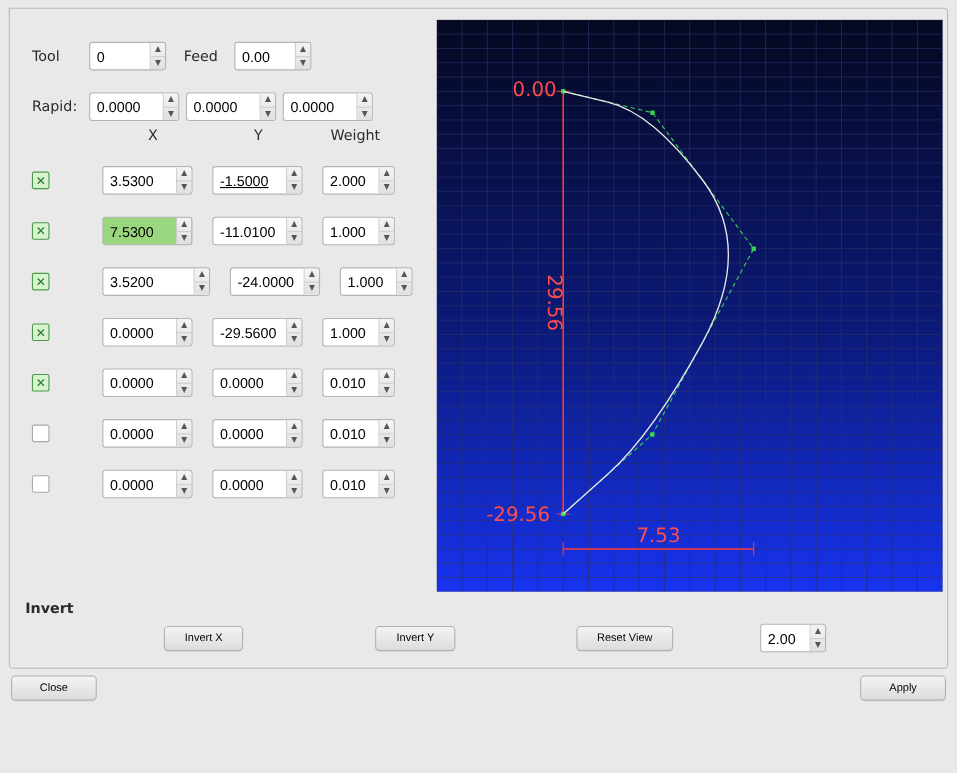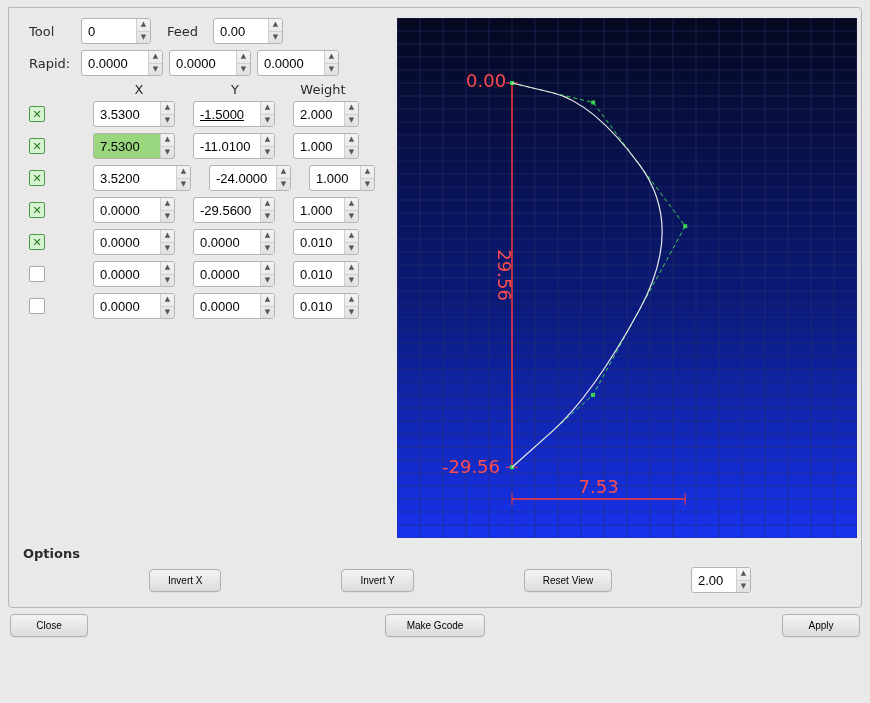--- a/index.html
+++ b/index.html
@@ -79,21 +79,21 @@
     flex:1;
     display:flex;
     align-items:center;
     justify-content:center;
     font-size: 7px;
     line-height: 1;
     color:#555;
     cursor:pointer;
   }
   .spin .arrows span:first-child { border-bottom:1px solid #cfcfcf;}
-  .row { display:flex; align-items:center; gap:6px; margin-bottom:6px; }
+  .row { display:flex; align-items:center; gap:6px; margin-bottom:6px;margin-top:20px; }
   .coord-header { display:flex; margin: 6px 0 4px 0;}
   .coord-header div { text-align:center; }
   .chk {
     width: 16px; height:16px;
     border:1px solid #4a9a4a;
     border-radius:2px;
     background:#d7f3d0;
     display:flex; align-items:center; justify-content:center;
     font-size:11px; color:#2c7a2c;
     cursor:pointer;
@@ -476,21 +476,21 @@
             <rect x="113" y="447.28" width="4" height="4" fill="#39d353"></rect>
             <path d="M 115 65 Q 115 65 155.595 74.75 Q 196.19 84.5 242.19000000000003 146.315 Q 288.19000000000005 208.13 242.07500000000005 292.565 Q 195.96 377 155.48000000000002 413.14 T 115 449.28" stroke="#e8e8e8" stroke-width="1.2" fill="none"></path>
             <text x="69" y="69" fill="#ff4d4d" font-size="18">0.00</text>
             <text x="101" y="257.14000000000004" fill="#ff4d4d" font-size="18" text-anchor="middle" transform="rotate(90 101 257.14000000000004)">29.56</text>
             <text x="45" y="455.28" fill="#ff4d4d" font-size="18">-29.56</text>
             <text x="181.59500000000003" y="475" fill="#ff4d4d" font-size="18">7.53</text>
           </svg>
       </div>
     </div>
 
-    <div class="options-heading">Options</div>
+    <div class="options-heading">Invert</div>
     <div class="options-row">
       <div style="width:130px"></div>
       <button class="btn">Invert X</button>
       <div style="width:120px"></div>
       <button class="btn">Invert Y</button>
       <div style="width:110px"></div>
       <button class="btn">Reset View</button>
       <div style="flex:1"></div>
       <span class="spin">
         <input style="width: 44px;" value="2.00">
@@ -500,15 +500,14 @@
           </span>
       </span>
       <div style="width:100px"></div>
     </div>
 
   </div>
 </div>
 
 <div class="footer">
   <button class="btn" style="min-width:78px">Close</button>
-  <button class="btn" style="min-width:100px">Make Gcode</button>
   <button class="btn" style="min-width:78px">Apply</button>
 </div>
 
 </body></html>

